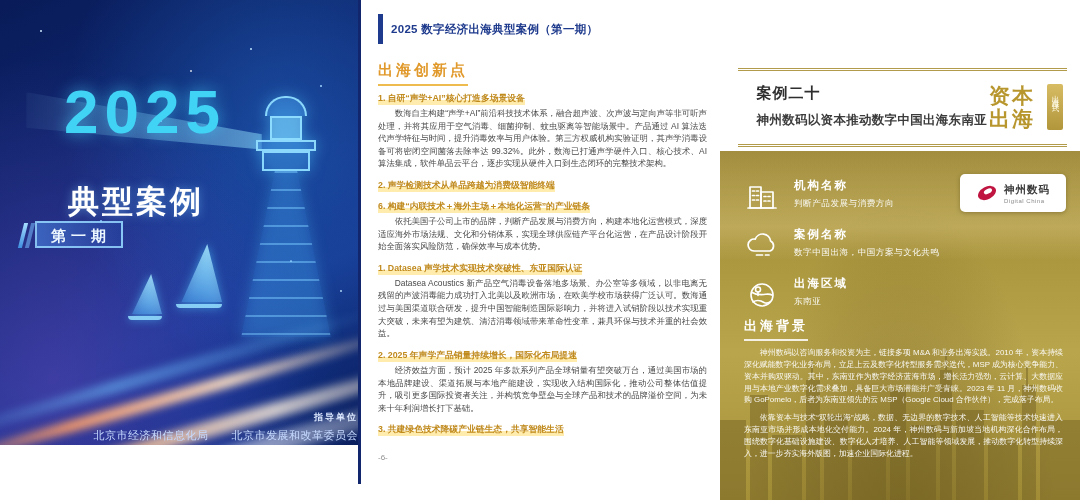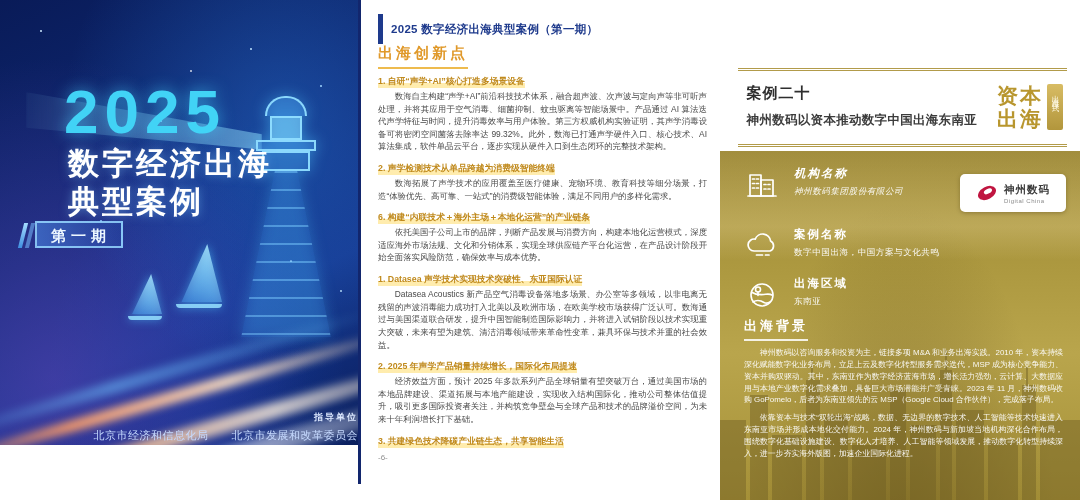--- a/index.html
+++ b/index.html
@@ -52,51 +52,51 @@
   .cover-footer { position:absolute; left:0; right:0; top:402px; text-align:right; color:#dce8ff; }
   .cf-label { font-size:9px; font-weight:bold; letter-spacing:2px; margin-top:9px; }
   .cf-text { font-size:11px; margin-top:4px; letter-spacing:.5px; color:#c6daff; }
 
   
   .mid { position:relative; flex:none; width:362px; height:484px; background:#fff; border-left:3px solid #12266d; }
   .mid-inner { position:absolute; left:17px; right:13px; top:0; }
   .mid-header { display:flex; align-items:center; gap:8px; margin-top:14px; }
   .mid-bar { width:5px; height:30px; background:#1e3a8c; flex:none; }
   .mid-title { font-size:11.5px; font-weight:bold; color:#1e3a8c; letter-spacing:.3px; }
-  .sec-h { font-size:15px; font-weight:bold; color:#e0992a; letter-spacing:3px;
+  .sec-h { margin-top:17px; font-size:15px; font-weight:bold; color:#e0992a; letter-spacing:3px;
     border-bottom:2px solid #eebb4e; display:inline-block; padding-bottom:4px; }
   .sub { display:inline-block; font-size:8.8px; font-weight:bold; color:#c08a1d; margin:7px 0 2px;
     background:linear-gradient(transparent 62%, rgba(255,226,130,.65) 62%); }
   .para { font-size:8.4px; color:#4a4a4a; line-height:1.5; text-align:justify; text-indent:2em; margin-bottom:3px; }
   .page-num { position:absolute; left:17px; bottom:22px; font-size:8px; color:#909090; }
 
   
   .rightp { position:relative; flex:none; width:360px; height:500px; background:#fff; overflow:hidden; }
   .case-card { position:absolute; left:18px; right:13px; top:68px; background:#fff;
     border-top:3px double #b29b4a; border-bottom:3px double #b29b4a;
     padding:13px 4px 14px 4px; display:flex; justify-content:flex-end; align-items:flex-start; }
   .case-label { font-size:15px; font-weight:bold; color:#2e2e2e; letter-spacing:1px; }
   .case-title { font-size:12.5px; font-weight:bold; color:#3c3c3c; margin-top:9px; letter-spacing:.3px; }
-  .case-right { display:flex; gap:4px; align-items:stretch; flex:none; margin-left:20px; }
+  .case-right { display:flex; gap:12px; align-items:stretch; flex:none; margin-left:2px; }
   .cat { font-size:21px; font-weight:bold; color:#b8962e; line-height:1.1; letter-spacing:2px; text-align:center; }
   .vtag { writing-mode:vertical-rl; background:linear-gradient(180deg,#d8bc64,#b2963c); color:#fffbe8;
     font-size:7.5px; letter-spacing:3px; padding:5px 3px; border-radius:2px; }
   .gold { position:absolute; left:0; right:0; top:151px; bottom:0;
     background:
       radial-gradient(ellipse at 50% 118%, rgba(70,52,12,.4), transparent 62%),
       linear-gradient(180deg,#a18d3d 0%,#ac983f 32%,#b9a54c 58%,#a69138 100%); }
   .haze { position:absolute; left:0; right:0; top:150px; height:110px;
     background:linear-gradient(180deg, transparent, rgba(235,216,150,.3) 70%, transparent); }
   .skyline { position:absolute; left:0; right:0; bottom:0; height:175px; opacity:.45; }
   .logo-card { position:absolute; right:14px; top:174px; width:106px; height:38px; background:#fff; border-radius:5px;
     display:flex; align-items:center; justify-content:center; gap:6px; box-shadow:0 1px 4px rgba(60,45,5,.35); }
   .logo-cn { font-size:10.5px; font-weight:bold; color:#3a3a3a; letter-spacing:1px; }
   .logo-en { font-size:6px; color:#8a8a8a; letter-spacing:.5px; margin-top:1px; }
   .info-row { position:absolute; left:24px; width:300px; display:flex; gap:14px; align-items:flex-start; }
-  .ir1 { top:166px;font-style:italic; } .ir2 { top:227px; } .ir3 { top:276px; }
+  .ir1 { top:178px; } .ir2 { top:227px; } .ir3 { top:276px; }
   .info-icon { flex:none; width:36px; height:36px; }
   .info-label { font-size:11.5px; font-weight:bold; color:#fff; letter-spacing:2px; }
   .info-value { font-size:8.6px; color:rgba(255,255,255,.93); margin-top:5px; letter-spacing:.5px; }
   .bg-sec { position:absolute; left:24px; right:17px; top:316px; }
   .bg-h { font-size:13px; font-weight:bold; color:#fff; letter-spacing:3px; display:inline-block;
     border-bottom:2px solid rgba(255,255,255,.85); padding-bottom:4px; }
   .bg-p { font-size:7.9px; color:rgba(255,255,255,.93); line-height:1.5; text-align:justify; text-indent:2em; margin-top:6px; }
 </style>
 </head>
 <body>
@@ -119,21 +119,20 @@
       </div>
     <div class="boat boat2">
         <div class="sail"></div>
         <div class="hull"></div>
       </div>
     <div class="streak s1"></div>
     <div class="streak s2"></div>
     <div class="streak s3"></div>
     <div class="streak s4"></div>
     <div class="cover-year">2025</div>
-    <div class="cover-t t1">数字经济出海</div>
     <div class="cover-t t2">典型案例</div>
     <div class="issue-bars"></div>
     <div class="issue-box">第一期</div>
     <div class="cover-footer">
       <div class="cf-label">指导单位</div>
       <div class="cf-text">北京市经济和信息化局　　北京市发展和改革委员会</div>
       <div class="cf-label">发布单位</div>
       <div class="cf-text">北京数字经济企业出海创新服务基地</div>
 
     </div>
@@ -143,21 +142,20 @@
     <div class="mid-inner">
       <div class="mid-header">
         <div class="mid-bar"></div>
         <div class="mid-title">2025 数字经济出海典型案例（第一期）</div>
       </div>
 
       <div><span class="sec-h">出海创新点</span></div>
       <div><span class="sub">1. 自研“声学+AI”核心打造多场景设备</span></div>
       <p class="para">数海自主构建“声学+AI”前沿科技技术体系，融合超声波、次声波与定向声等非可听声处理，并将其应用于空气消毒、细菌抑制、蚊虫驱离等智能场景中。产品通过 AI 算法迭代声学特征与时间，提升消毒效率与用户体验。第三方权威机构实验证明，其声学消毒设备可将密闭空间菌落去除率达 99.32%。此外，数海已打通声学硬件入口、核心技术、AI 算法集成，软件单品云平台，逐步实现从硬件入口到生态闭环的完整技术架构。</p>
       <div><span class="sub">2. 声学检测技术从单品跨越为消费级智能终端</span></div>
-      <p class="para">数海拓展了声学技术的应用覆盖至医疗健康、宠物环境、教育科技等细分场景，打造“体验优先、高可靠、一站式”的消费级智能体验，满足不同用户的多样化需求。</p>
       <div><span class="sub">6. 构建“内联技术＋海外主场＋本地化运营”的产业链条</span></div>
       <p class="para">依托美国子公司上市的品牌，判断产品发展与消费方向，构建本地化运营模式，深度适应海外市场法规、文化和分销体系，实现全球供应链产平台化运营，在产品设计阶段开始全面落实风险防范，确保效率与成本优势。</p>
 
       <div><span class="sub">1. Datasea 声学技术实现技术突破性、东亚国际认证</span></div>
       <p class="para">Datasea Acoustics 新产品空气消毒设备落地多场景、办公室等多领域，以非电离无残留的声波消毒能力成功打入北美以及欧洲市场，在欧美学校市场获得广泛认可。数海通过与美国渠道联合研发，提升中国智能制造国际影响力，并将进入试销阶段以技术实现重大突破，未来有望为建筑、清洁消毒领域带来革命性变革，兼具环保与技术并重的社会效益。</p>
       <div><span class="sub">2. 2025 年声学产品销量持续增长，国际化布局提速</span></div>
       <p class="para">经济效益方面，预计 2025 年多款系列产品全球销量有望突破万台，通过美国市场的本地品牌建设、渠道拓展与本地产能建设，实现收入结构国际化，推动公司整体估值提升，吸引更多国际投资者关注，并构筑竞争壁垒与全球产品和技术的品牌溢价空间，为未来十年利润增长打下基础。</p>
       <div><span class="sub">3. 共建绿色技术降碳产业链生态，共享智能生活</span></div>
 
     </div>
@@ -218,21 +216,21 @@
     <div class="info-row ir1">
       <svg class="info-icon" viewBox="0 0 36 36">
         <g fill="none" stroke="#fff" stroke-width="1.7" stroke-linejoin="round" stroke-linecap="round">
           <rect x="6" y="9" width="11" height="21"></rect>
             <rect x="17" y="14" width="12" height="16"></rect>
           <path d="M8.5 13h2M12.5 13h2M8.5 17.5h2M12.5 17.5h2M8.5 22h2M12.5 22h2M20 18.5h2M24 18.5h2M20 23h2M24 23h2M4 30h28"></path>
         </g>
       </svg>
       <div>
         <div class="info-label">机构名称</div>
-        <div class="info-value">神州数码集团股份有限公司</div>
+        <div class="info-value">判断产品发展与消费方向</div>
       </div>
     </div>
 
     <div class="info-row ir2">
       <svg class="info-icon" viewBox="0 0 36 36">
         <g fill="none" stroke="#fff" stroke-width="1.7" stroke-linecap="round">
           <path d="M10 24a6 6 0 1 1 1.2-11.9A8 8 0 0 1 26.6 14 5.5 5.5 0 0 1 26 24z"></path>
           <path d="M12.5 28h6M21.5 28h3.5"></path>
         </g>
       </svg>

